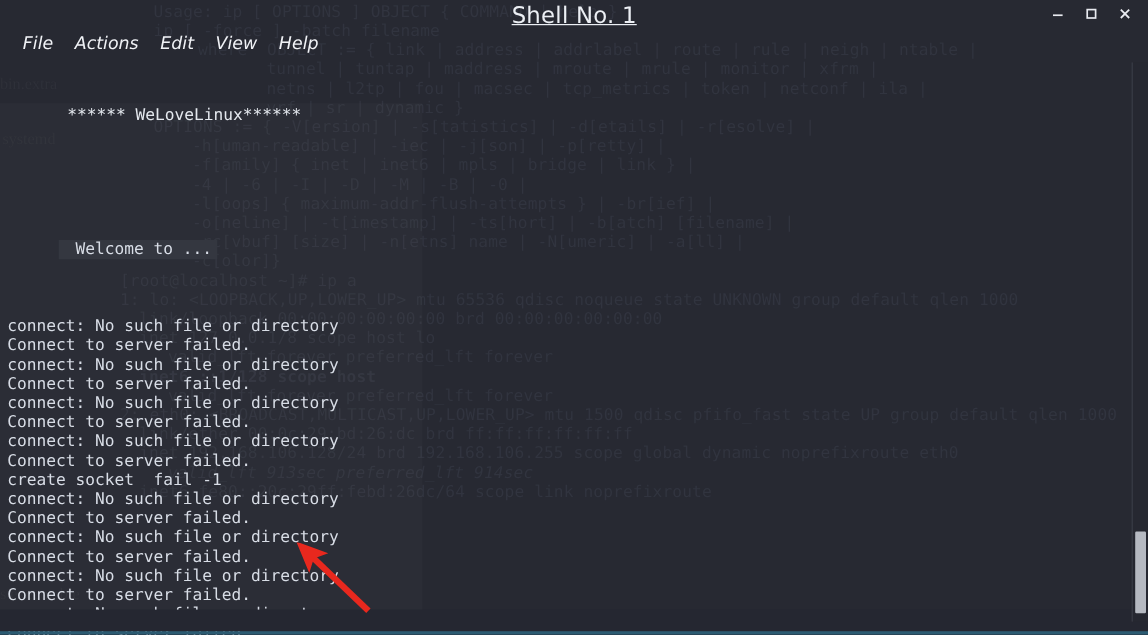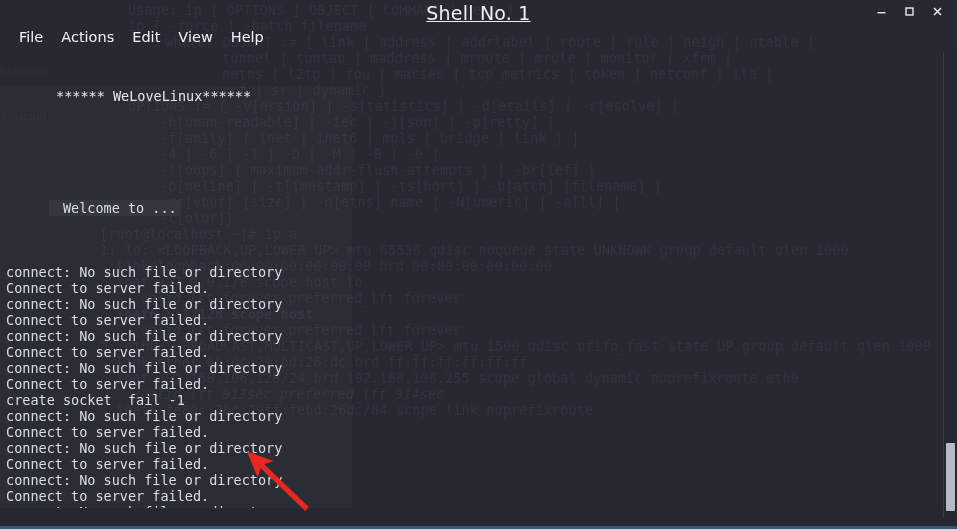--- a/index.html
+++ b/index.html
@@ -88,20 +88,21 @@
 
   
   .menubar {
     position: absolute;
     left: 0; top: 24px;
     height: 26px;
     z-index: 5;
     display: flex;
     align-items: center;
     padding-left: 10px;
+    font-style: italic;
   }
   .menu-item {
     font-family: "DejaVu Sans", sans-serif;
     font-size: 14.5px;
     color: #f0f2f6;
     padding: 2px 9px;
     cursor: default;
     border-radius: 2px;
   }
 

